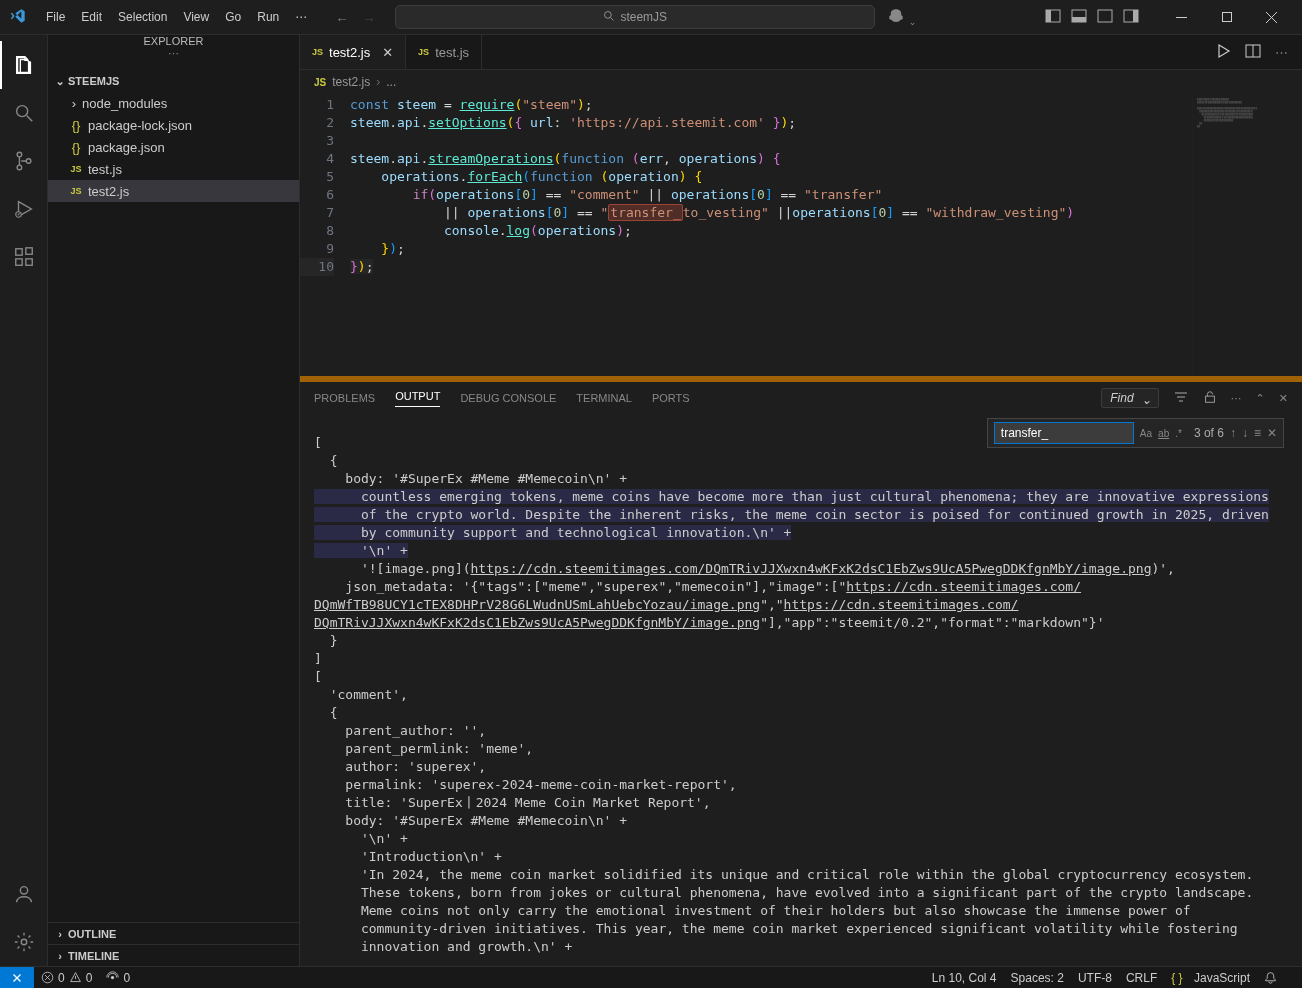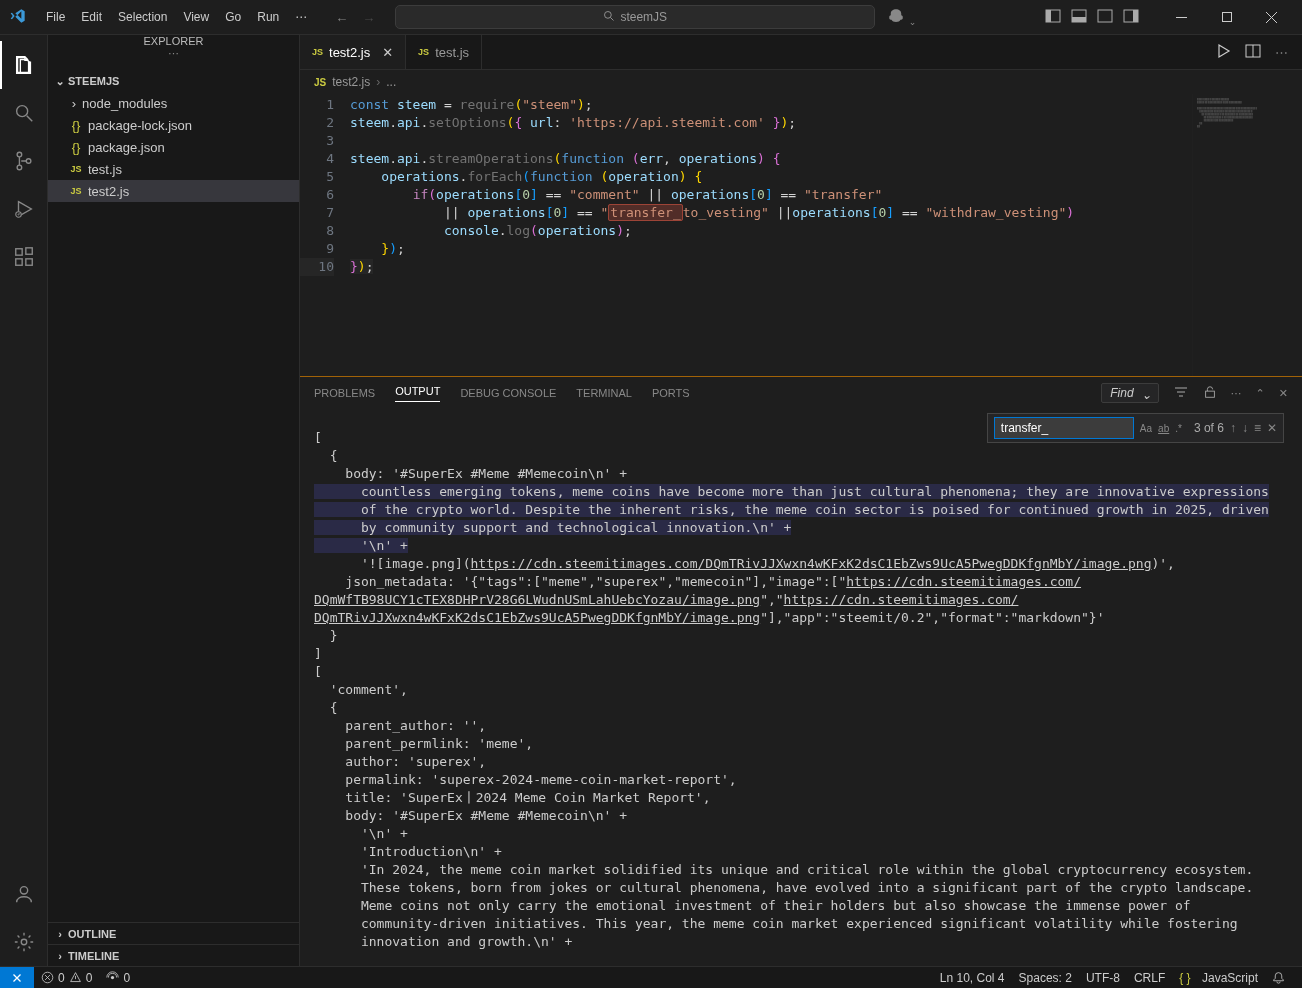--- a/index.html
+++ b/index.html
@@ -82,44 +82,44 @@
 
 .breadcrumbs { height:24px; display:flex; align-items:center; padding-left:14px; font-size:12px; color:#999; gap:6px; background:#1e1e1e;}
 .breadcrumbs .js-badge { color:#cbcb41; font-size:10px; font-weight:bold;}
 
 .editor-area { flex:0 0 282px; display:flex; background:#1e1e1e; position:relative; overflow:hidden;}
 .gutter { width:50px; text-align:right; color:#6e7681; font-family:'Consolas', monospace; font-size:13px; line-height:18px; padding-top:2px; padding-right:16px;}
 .code { flex:1; font-family:'Consolas', monospace; font-size:13px; line-height:18px; padding-top:2px; white-space:pre; color:#d4d4d4;}
 .minimap { width:110px; background:#1e1e1e; border-left:1px solid #252525; opacity:0.35;}
 .minimap-content { font-size:2px; line-height:3px; color:#888; padding:4px; white-space:pre; overflow:hidden;}
 .kw { color:#569cd6;margin-top:25px;} .kw2 { color:#c586c0;}
-.fn{color:#737373;} .str{color:#ce9178;} .strUnd{color:#ce9178; }
+.fn{color:#5eead4;text-decoration:underline;} .str{color:#ce9178;} .strUnd{color:#ce9178; }
 .var{color:#9cdcfe;} .num{color:#b5cea8;} .op{color:#d4d4d4;} .prop{color:#9cdcfe;} .brace{color:#ffd700;} .brace2{color:#da70d6;} .brace3{color:#179fff;}
 .current-line{ background:rgba(255,255,255,0.04);}
 
-.panel-area { flex:1; display:flex; flex-direction:column; border-top:1px solid #a16207; background:#1e1e1e; overflow:hidden; position:relative;}
+.panel-area { flex:1; display:flex; flex-direction:column; border-top:6px solid #a16207; background:#1e1e1e; overflow:hidden; position:relative;}
 .panel-tabs { height:32px; display:flex; align-items:center; padding: 0 14px; gap:20px; font-size:11px; color:#888;}
 .panel-tab.active { color:#fff; border-bottom:1px solid #fff; padding-bottom:4px;}
 .panel-tabs-right { margin-left:auto; display:flex; align-items:center; gap:14px; color:#888;}
 .find-label-box { background:#252526; border:1px solid #3c3c3c; padding:2px 24px 2px 8px; color:#ccc; font-size:12px; border-radius:2px; position:relative;font-style:italic;}
 .find-label-box .dd { position:absolute; right:6px; top:4px;}
 
 .output-body { flex:1; overflow:auto; font-family:'Consolas', monospace; font-size:13px; line-height:18px; padding: 2px 14px; color:#cccccc; white-space:pre-wrap; word-break:break-all; position:relative;}
 .output-body a { color:#ccc; text-decoration:underline; }
 .sel-bg { background: rgba(100,100,255,0.18); }
 
 .find-widget { position:absolute; top:36px; right:18px; background:#252526; border:1px solid #454545; display:flex; align-items:center; height:30px; padding: 0 6px; gap:6px; font-size:12px; color:#aaa; z-index:5;}
 .find-input { background:#3c3c3c; border:1px solid #0078d4; color:#fff; font-size:12px; padding:2px 6px; width:140px; height:22px;}
 .find-icon { color:#888; cursor:pointer;}
 
 .statusbar { height:22px; background:#181818; border-top:1px solid #2d2d2d; display:flex; align-items:center; font-size:12px; color:#ccc;}
 .status-left { display:flex; align-items:center; }
 .status-item { padding: 0 7px; display:flex; align-items:center; gap:4px;}
 .remote-btn { background:#0078d4; color:#fff; height:22px; width:34px; display:flex; align-items:center; justify-content:center;}
-.status-right { margin-left:auto; display:flex; align-items:flex-start; padding-right:10px;}
+.status-right { margin-left:auto; display:flex; align-items:flex-start; padding-right:18px;}
 
 .icon-svg { width:22px; height:22px; }
 .sm-icon { width:16px; height:16px; }
 
 .hl { background: rgba(234,92,70,0.25); border:1px solid rgba(234,92,70,0.5); border-radius:2px; padding:0 1px;}
 </style>
 </head>
 <body>
 
 <div class="titlebar">

